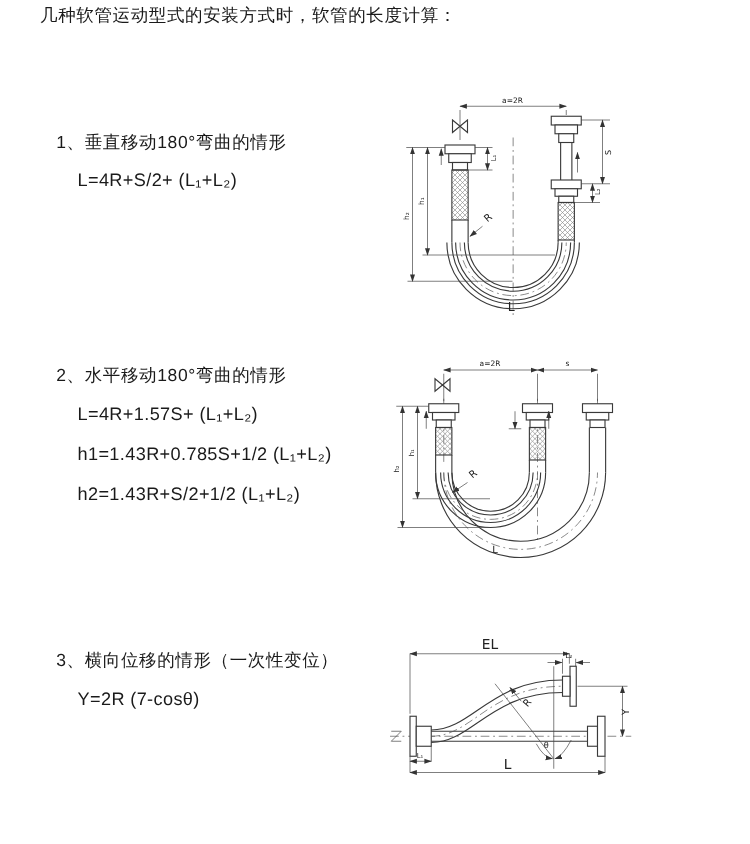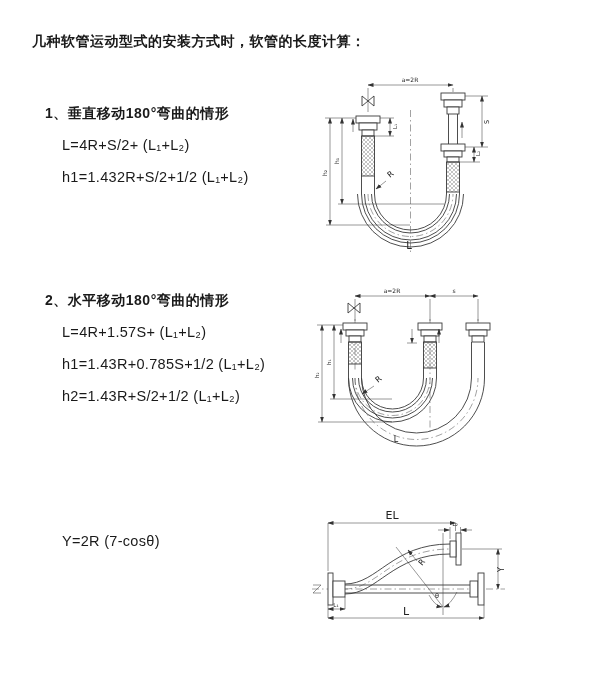--- a/index.html
+++ b/index.html
@@ -1,20 +1,20 @@
 <!DOCTYPE html>
 <html><head>
 <meta charset="utf-8">
 <style>
   html,body{margin:0;padding:0;background:#fff;}
   .page{position:relative;width:600px;height:675px;background:#fff;overflow:hidden;
         font-family:"Liberation Sans","DejaVu Sans",sans-serif;color:#1a1a1a;}
-  .title{position:absolute;left:32px;top:33px;font-size:14px;font-weight:700;letter-spacing:.5px;}
+  .title{position:absolute;left:32px;top:4px;font-size:14px;font-weight:400;letter-spacing:.5px;}
   .sec{position:absolute;left:45px;width:280px;}
-  .heading{font-size:14px;font-weight:700;letter-spacing:.5px;line-height:19px;}
+  .heading{font-size:14px;font-weight:400;letter-spacing:.5px;line-height:19px;}
   .formula{margin-left:17px;margin-top:13px;font-size:14.5px;font-weight:400;
            letter-spacing:.3px;line-height:19px;white-space:nowrap;}
   .diag{position:absolute;}
   svg text{fill:#222;font-family:"DejaVu Sans",sans-serif;}
   .ln{fill:none;stroke:#3a3a3a;stroke-width:0.9;}
   .fl{fill:#ffffff;stroke:#3a3a3a;stroke-width:0.9;}
   .hose{stroke:#3a3a3a;stroke-width:0.9;}
   .dim{fill:none;stroke:#444;stroke-width:0.55;}
   .cl{fill:none;stroke:#555;stroke-width:0.55;stroke-dasharray:7 3 1.5 3;}
   .t55{font-size:5.5px;} .t6{font-size:6px;} .t65{font-size:6.5px;}
@@ -23,21 +23,20 @@
 </head>
 <body>
 
 <div class="page">
 
   <div class="title">几种软管运动型式的安装方式时，软管的长度计算：</div>
 
   <section class="sec" style="top:104px">
     <div class="heading">1、垂直移动180°弯曲的情形</div>
     <div class="formula">L=4R+S/2+ (L₁+L₂)</div>
-    <div class="formula">h1=1.432R+S/2+1/2 (L₁+L₂)</div>
   </section>
 
   <svg class="diag" style="left:312px;top:72px" width="238" height="192" viewBox="0 0 238 192">
     <defs>
       <pattern id="braid1" width="4" height="4" patternUnits="userSpaceOnUse">
         <path d="M0 4 L4 0 M0 0 L4 4" stroke="#888" stroke-width="0.5"></path>
       </pattern>
       <marker id="ae1" markerWidth="6" markerHeight="5" refX="5.5" refY="2.5" orient="auto" markerUnits="userSpaceOnUse">
         <path d="M0 0.5 L6 2.5 L0 4.5 Z" fill="#333"></path>
         </marker>
@@ -222,20 +221,21 @@
 
     <line class="dim" x1="33" y1="60" x2="33" y2="46" marker-end="url(#ae2)"></line>
     <line class="dim" x1="131" y1="60" x2="131" y2="46" marker-end="url(#ae2)"></line>
     <g>
       <line class="dim" x1="104" y1="46" x2="104" y2="60" marker-end="url(#ae2)"></line>
       <line class="dim" x1="99" y1="60" x2="109" y2="60"></line>
     </g>
   </svg>
 
   <section class="sec" style="top:519px">
+    <div class="heading">3、横向位移的情形（一次性变位）</div>
     <div class="formula">Y=2R (7-cosθ)</div>
   </section>
 
   <svg class="diag" style="left:300px;top:503px" width="300" height="150" viewBox="0 0 300 150">
     <defs>
       <marker id="ae3" markerWidth="6" markerHeight="5" refX="5.5" refY="2.5" orient="auto" markerUnits="userSpaceOnUse">
         <path d="M0 0.5 L6 2.5 L0 4.5 Z" fill="#333"></path>
         </marker>
       <marker id="as3" markerWidth="6" markerHeight="5" refX="0.5" refY="2.5" orient="auto" markerUnits="userSpaceOnUse">
         <path d="M6 0.5 L0 2.5 L6 4.5 Z" fill="#333"></path>

